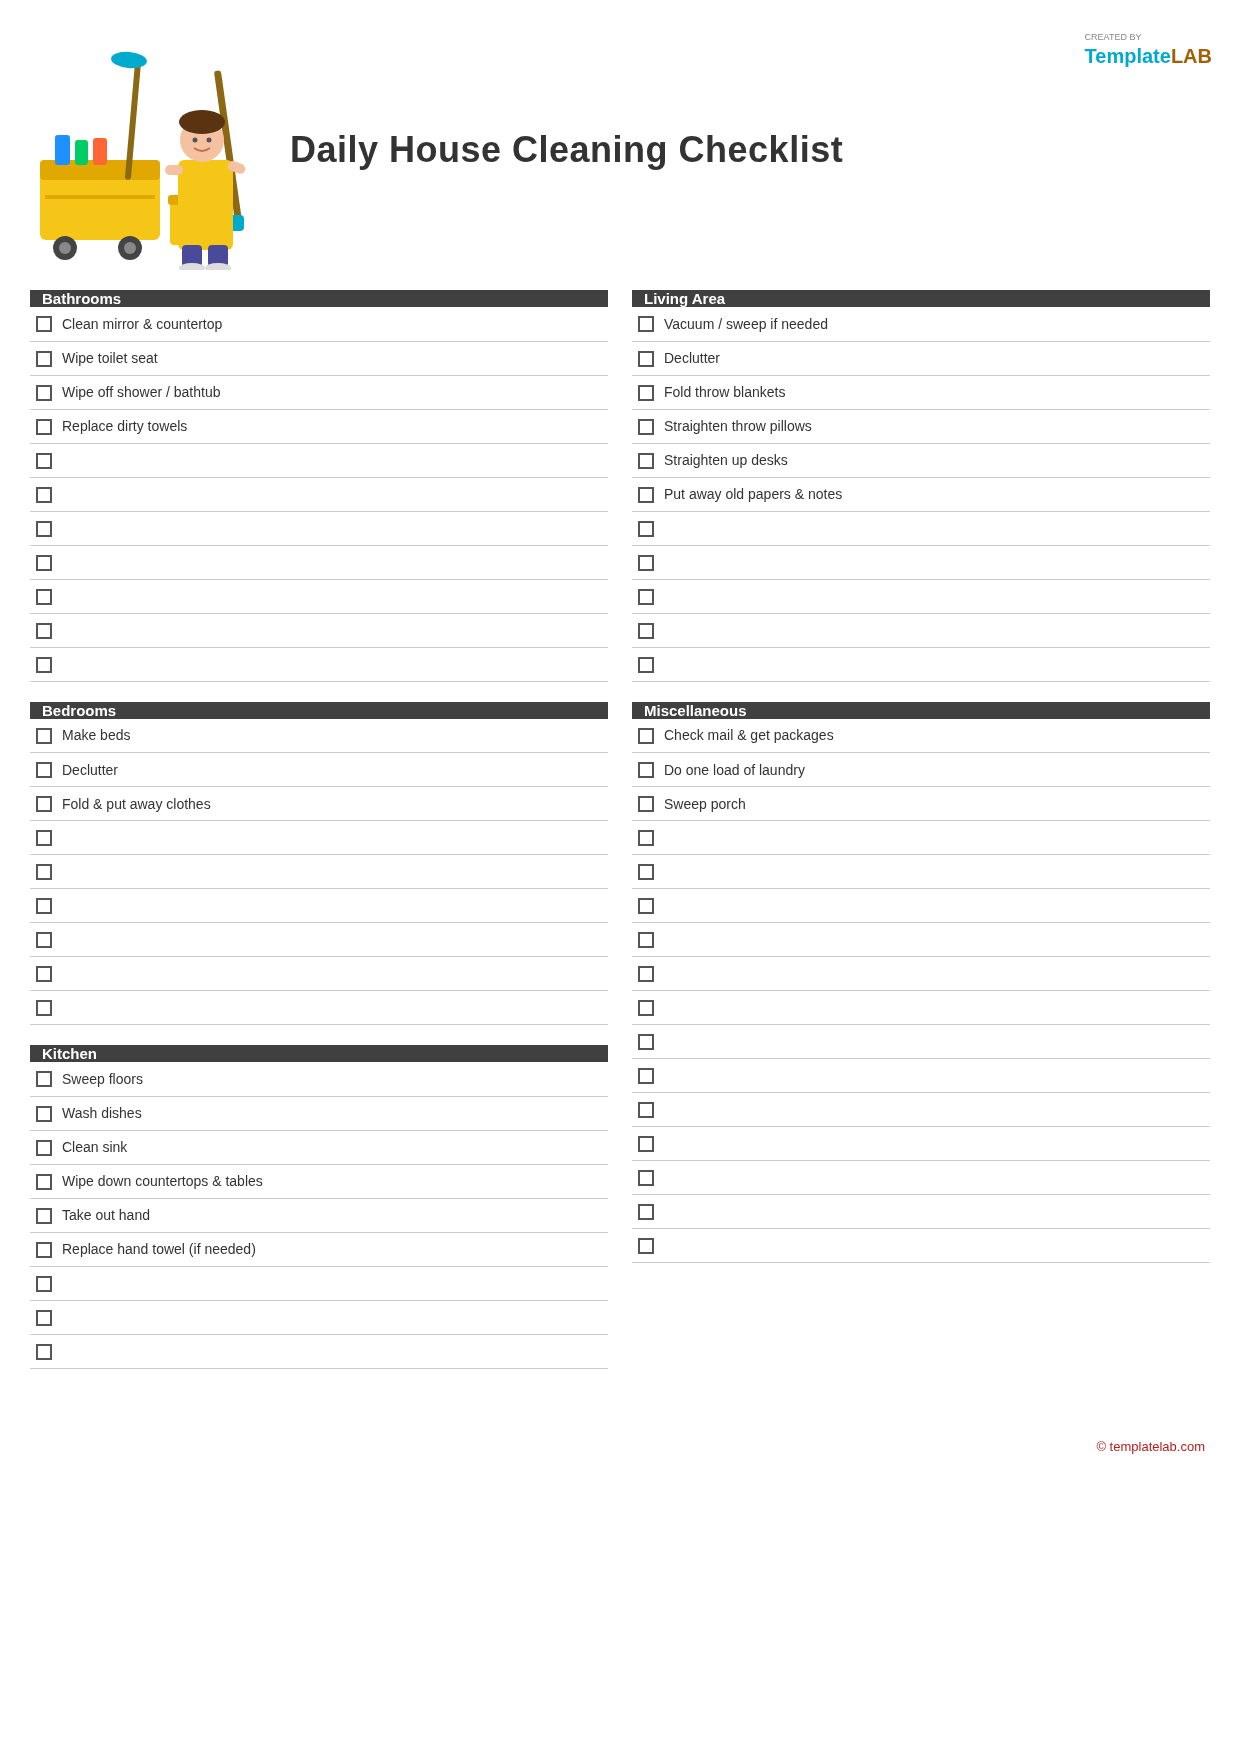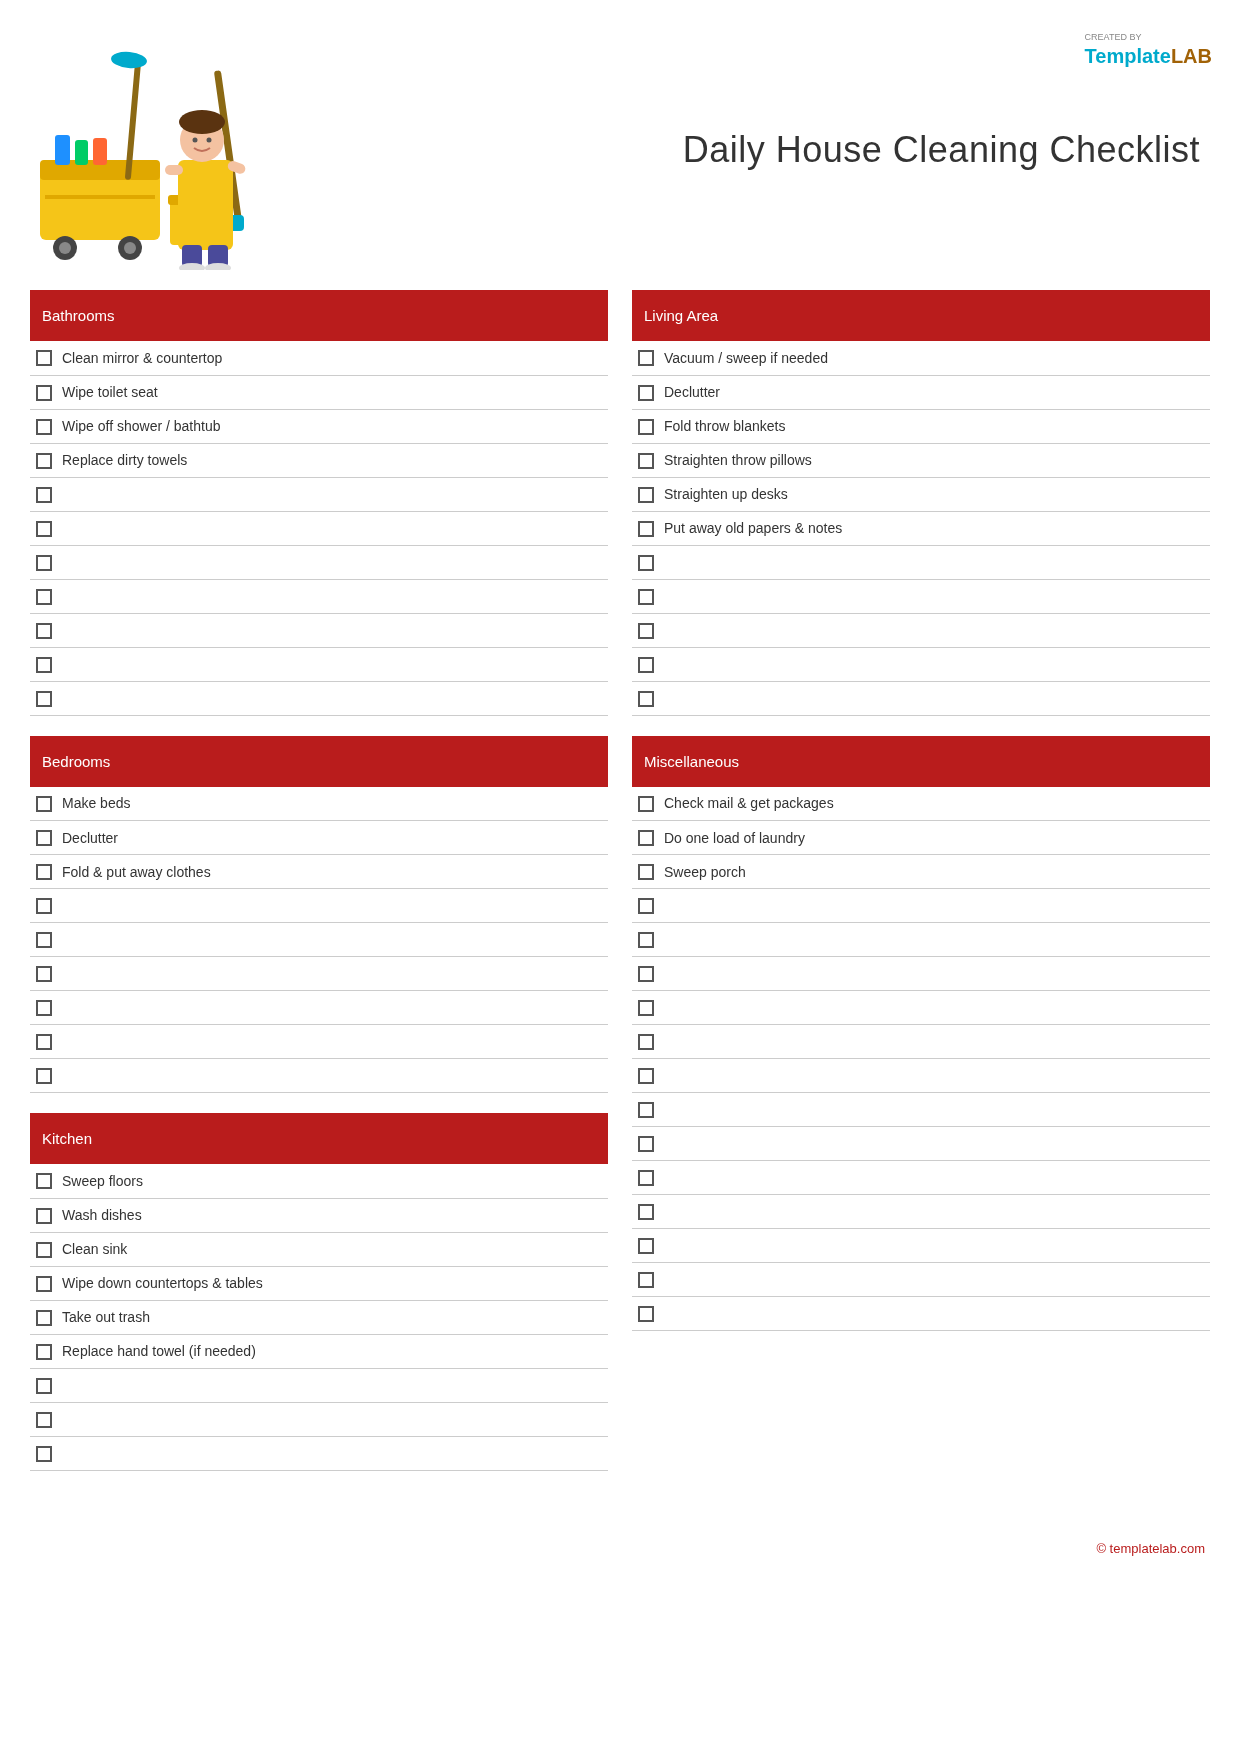--- a/index.html
+++ b/index.html
@@ -40,40 +40,40 @@
     }
     .illustration {
       width: 260px;
       height: 240px;
       flex-shrink: 0;
       position: relative;
     }
     
     .page-title {
       flex: 1;
-      text-align: right;
+      text-align: left;
       font-size: 36px;
-      font-weight: normal;
+      font-weight: bold;
       color: #333;
       letter-spacing: 0.5px;
     }
     .main-content {
       padding: 0 30px 40px 30px;
     }
     .two-col {
       display: grid;
       grid-template-columns: 1fr 1fr;
       gap: 0 24px;
     }
     .section-header {
-      background: #b91c1c;
+      background: #404040;
       color: #ffffff;
-      font-weight: normal;
+      font-weight: bold;
       font-size: 15px;
-      padding: 17px 12px;
+      padding: 0 12px;
       margin-bottom: 0;
     }
     .checklist-table {
       width: 100%;
       border-collapse: collapse;
       margin-bottom: 20px;
     }
     .checklist-table td {
       border-bottom: 1px solid #ccc;
       padding: 6px 4px;
@@ -273,21 +273,21 @@
             <tr>
               <td class="cb-cell"><span class="checkbox"></span></td>
               <td>Clean sink</td>
             </tr>
             <tr>
               <td class="cb-cell"><span class="checkbox"></span></td>
               <td>Wipe down countertops &amp; tables</td>
             </tr>
             <tr>
               <td class="cb-cell"><span class="checkbox"></span></td>
-              <td>Take out trash</td>
+              <td>Take out hand</td>
             </tr>
             <tr>
               <td class="cb-cell"><span class="checkbox"></span></td>
               <td>Replace hand towel (if needed)</td>
             </tr>
             <tr>
               <td class="cb-cell"><span class="checkbox"></span></td>
               <td></td>
             </tr>
             <tr>

